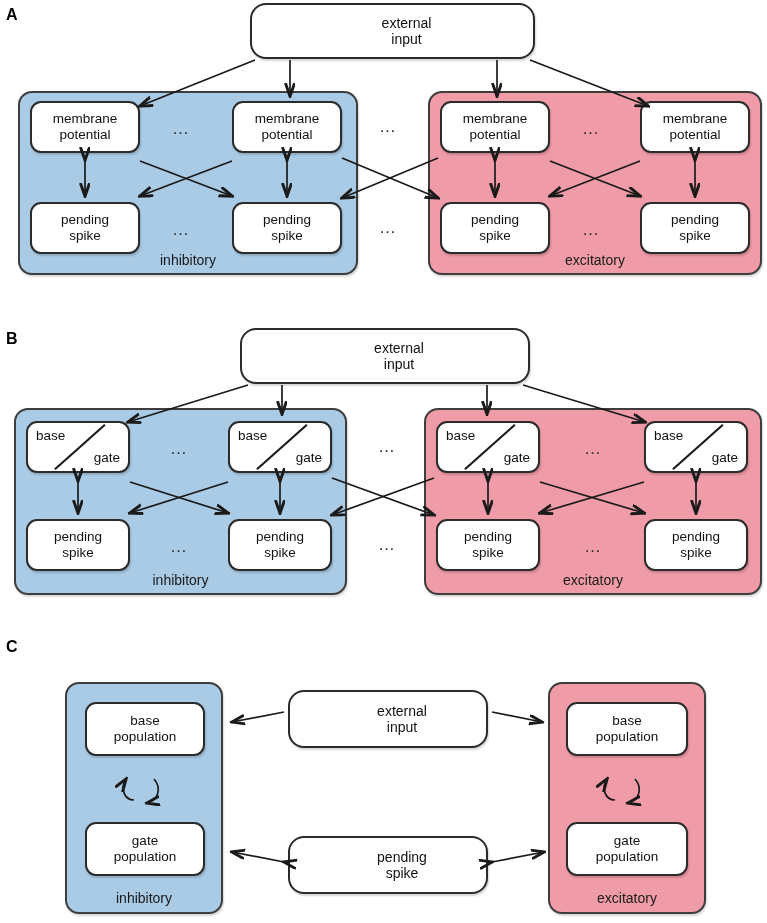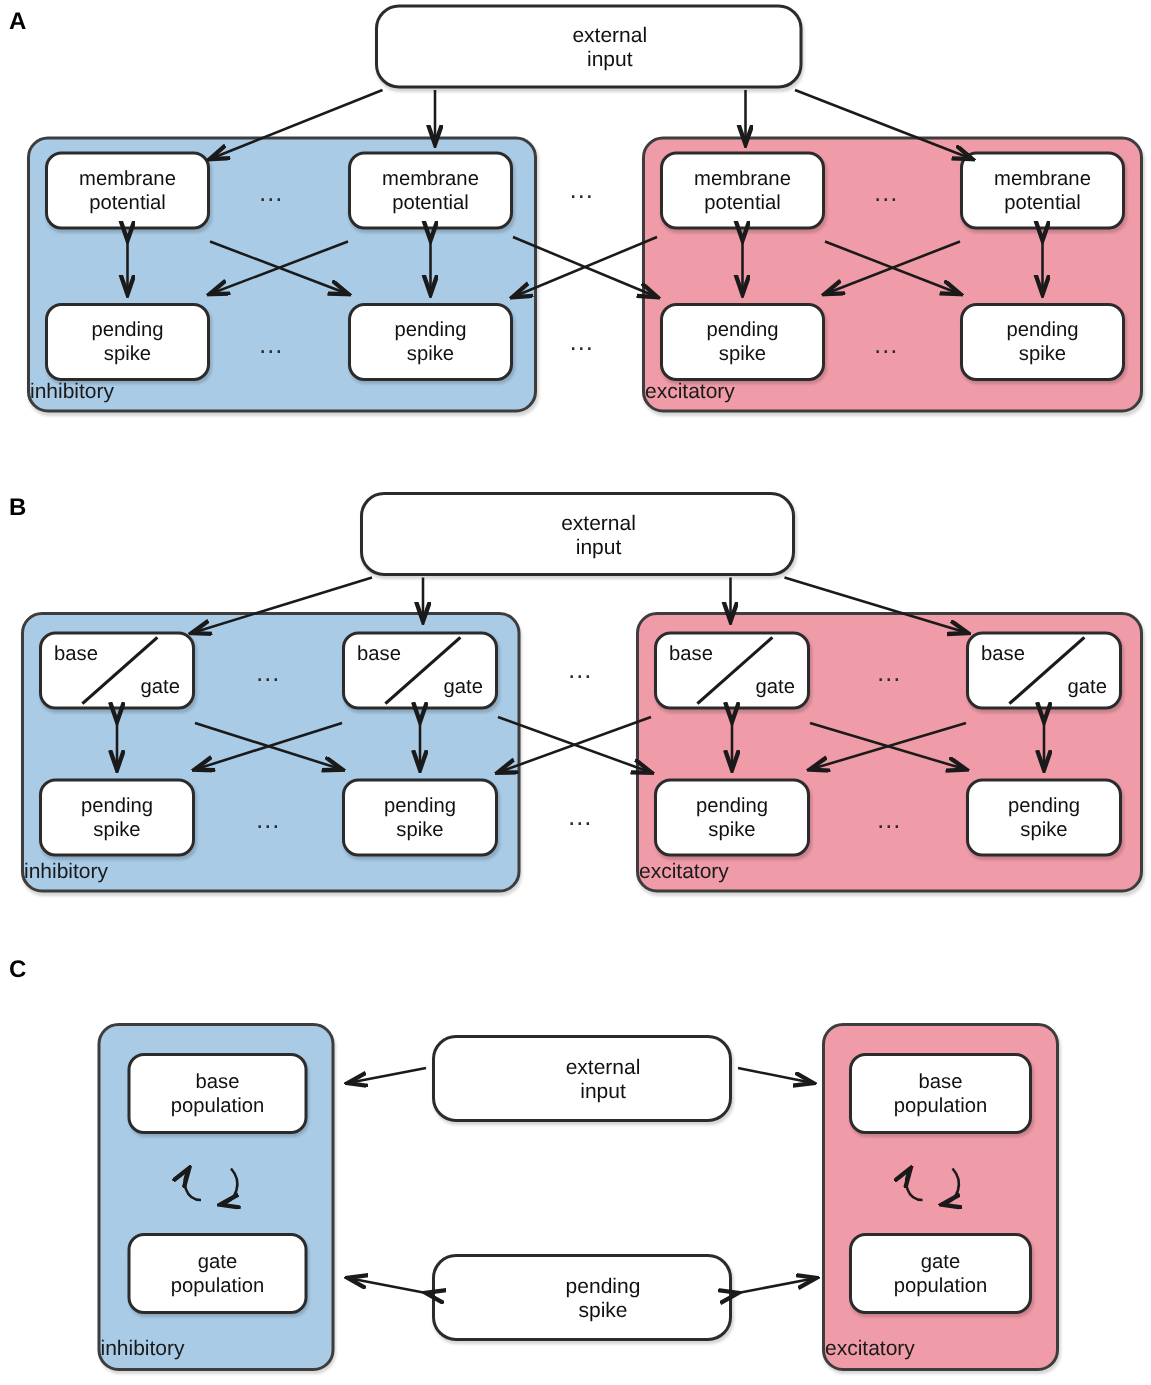--- a/index.html
+++ b/index.html
@@ -37,21 +37,21 @@
     box-sizing: border-box;
     box-shadow: 1px 2px 2px rgba(0,0,0,0.16);
   }
   .group.inhibitory { background: #a9cbe6; }
   .group.excitatory { background: #f09ba8; }
   .group-label {
     position: absolute;
     bottom: 5px;
     left: 0;
     right: 0;
-    text-align: left;
+    text-align: center;
     font-size: 14px;
     color: #1a1a1a;
   }
   .group.vert .group-label { bottom: 6px; }
 
   
   .node {
     position: absolute;
     background: #ffffff;
     border: 2px solid #2b2b2b;

